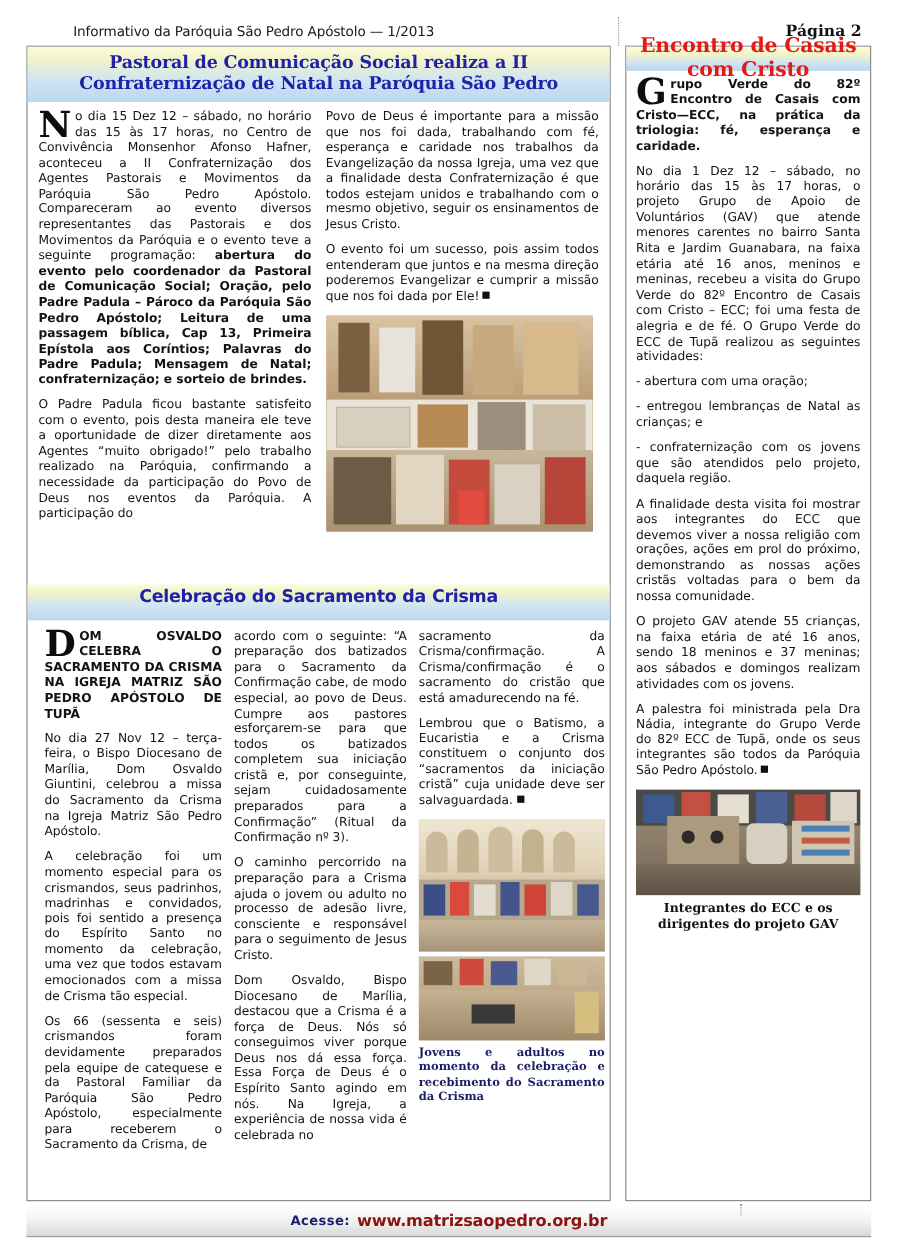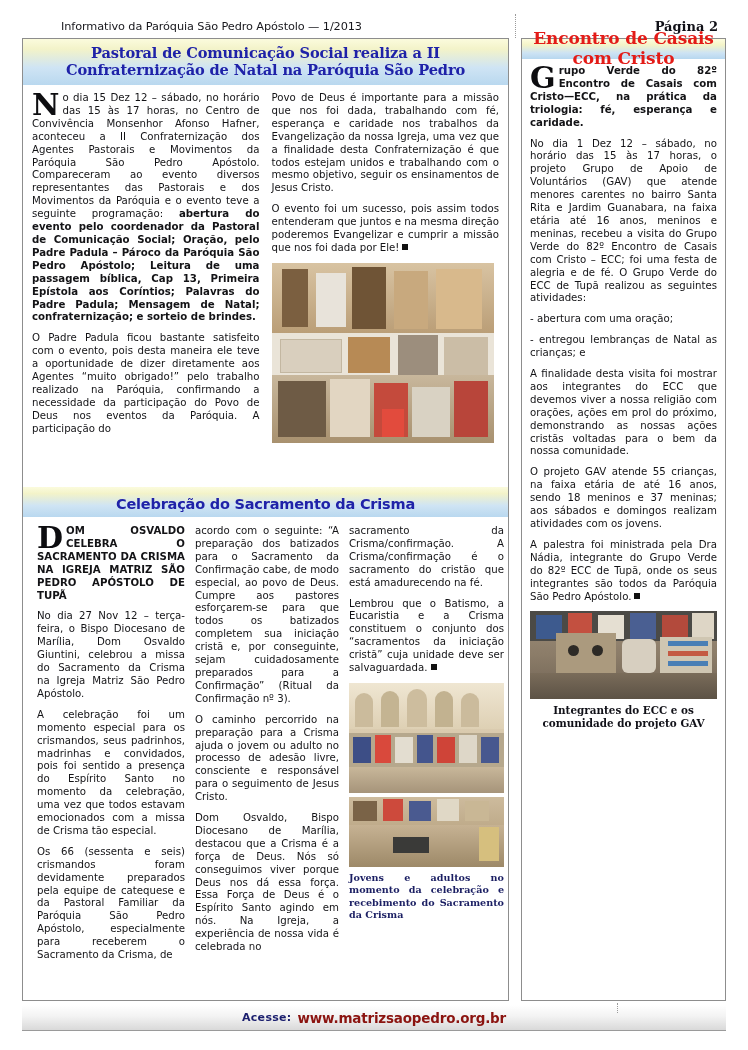--- a/index.html
+++ b/index.html
@@ -253,21 +253,21 @@
           <div style="position:absolute;left:6px;top:118px;width:48px;height:56px;background:#6e5b45;"></div>
           <div style="position:absolute;left:58px;top:116px;width:40px;height:58px;background:#e2d6c2;"></div>
           <div style="position:absolute;left:102px;top:120px;width:34px;height:54px;background:#c44a3c;"></div>
           <div style="position:absolute;left:140px;top:124px;width:38px;height:50px;background:#d9d2c3;"></div>
           <div style="position:absolute;left:182px;top:118px;width:34px;height:56px;background:#b8453a;"></div>
           <div style="position:absolute;left:110px;top:146px;width:22px;height:28px;background:#e24b3d;"></div>
         </div>
       </div>
     </div>
 
-    <div class="banner" style="position:absolute;left:0;top:448px;width:485px;height:30px;display:flex;align-items:flex-end;justify-content:center;">
+    <div class="banner" style="position:absolute;left:0;top:448px;width:485px;height:30px;display:flex;align-items:flex-start;justify-content:center;">
       <div class="banner2-title">Celebração do Sacramento da Crisma</div>
     </div>
 
     <div class="cols" style="position:absolute;left:5px;top:482px;width:485px;padding:4px 9px 0 9px;">
 
       <div class="col" style="width:162px;padding-right:10px;">
         <p class="body dropcap" style="font-weight:bold;text-align:justify;">DOM OSVALDO CELEBRA O SACRAMENTO DA CRISMA NA IGREJA MATRIZ SÃO PEDRO APÓSTOLO DE TUPÃ</p>
         <p class="body">No dia 27 Nov 12 – terça-feira, o Bispo Diocesano de Marília, Dom Osvaldo Giuntini, celebrou a missa do Sacramento da Crisma na Igreja Matriz São Pedro Apóstolo.</p>
         <p class="body">A celebração foi um momento especial para os crismandos, seus padrinhos, madrinhas e convidados, pois foi sentido a presença do Espírito Santo no momento da celebração, uma vez que todos estavam emocionados com a missa de Crisma tão especial.</p>
         <p class="body">Os 66 (sessenta e seis) crismandos foram devidamente preparados pela equipe de catequese e da Pastoral Familiar da Paróquia São Pedro Apóstolo, especialmente para receberem o Sacramento da Crisma, de</p>
@@ -323,20 +323,21 @@
 
     <div class="banner-sidebar" style="height:20px;display:flex;align-items:center;justify-content:center;">
       <div class="banner-title">Encontro de Casais com Cristo</div>
     </div>
 
     <div style="padding:6px 8px 0 8px;">
       <p class="body dropcap" style="font-weight:bold;">Grupo Verde do 82º Encontro de Casais com Cristo—ECC, na prática da triologia: fé, esperança e caridade.</p>
       <p class="body">No dia 1 Dez 12 – sábado, no horário das 15 às 17 horas, o projeto Grupo de Apoio de Voluntários (GAV) que atende menores carentes no bairro Santa Rita e Jardim Guanabara, na faixa etária até 16 anos, meninos e meninas, recebeu a visita do Grupo Verde do 82º Encontro de Casais com Cristo – ECC; foi uma festa de alegria e de fé. O Grupo Verde do ECC de Tupã realizou as seguintes atividades:</p>
       <p class="body">- abertura com uma oração;</p>
       <p class="body">- entregou lembranças de Natal as crianças; e</p>
+      <p class="body">- confraternização com os jovens que são atendidos pelo projeto, daquela região.</p>
       <p class="body">A finalidade desta visita foi mostrar aos integrantes do ECC que devemos viver a nossa religião com orações, ações em prol do próximo, demonstrando as nossas ações cristãs voltadas para o bem da nossa comunidade.</p>
       <p class="body">O projeto GAV atende 55 crianças, na faixa etária de até 16 anos, sendo 18 meninos e 37 meninas; aos sábados e domingos realizam atividades com os jovens.</p>
       <p class="body"><span>A palestra foi ministrada pela Dra Nádia, integrante do Grupo Verde do 82º ECC de Tupã, onde os seus integrantes são todos da Paróquia São Pedro Apóstolo.</span><span class="endmark"></span></p>
 
       <div class="photo" style="width:187px;height:88px;margin-top:6px;">
         <div class="ph-inner" style="background:linear-gradient(180deg,#9e8e7c 0%,#8b7c68 50%,#6f6254 100%);"></div>
         <div style="position:absolute;left:0;top:0;width:187px;height:30px;background:#4b4a46;"></div>
         <div style="position:absolute;left:6px;top:4px;width:26px;height:24px;background:#3d5a8e;"></div>
         <div style="position:absolute;left:38px;top:2px;width:24px;height:26px;background:#c35040;"></div>
         <div style="position:absolute;left:68px;top:4px;width:26px;height:24px;background:#e5dfd2;"></div>
@@ -347,21 +348,21 @@
         <div style="position:absolute;left:38px;top:34px;width:11px;height:11px;border-radius:50%;background:#2d2a26;"></div>
         <div style="position:absolute;left:62px;top:34px;width:11px;height:11px;border-radius:50%;background:#2d2a26;"></div>
         <div style="position:absolute;left:92px;top:28px;width:34px;height:34px;background:#d7cfc0;border-radius:6px;"></div>
         <div style="position:absolute;left:130px;top:26px;width:52px;height:36px;background:#cfc6b2;"></div>
         <div style="position:absolute;left:138px;top:30px;width:40px;height:5px;background:#4a7fb5;"></div>
         <div style="position:absolute;left:138px;top:40px;width:40px;height:5px;background:#c45a43;"></div>
         <div style="position:absolute;left:138px;top:50px;width:40px;height:5px;background:#4a7fb5;"></div>
         <div style="position:absolute;left:0;top:62px;width:187px;height:26px;background:linear-gradient(180deg,#7a6c5a,#5c5245);"></div>
       </div>
 
-      <p class="caption caption-center">Integrantes do ECC e os comunidade do projeto GAV</p>
+      <p class="caption caption-center">Integrantes do ECC e os dirigentes do projeto GAV</p>
     </div>
   </div>
 
   <div class="footer">
     <span class="footer-label">Acesse:</span>
     <span class="footer-url">www.matrizsaopedro.org.br</span>
   </div>
   <div class="footer-divider"></div>
 
 </div>

